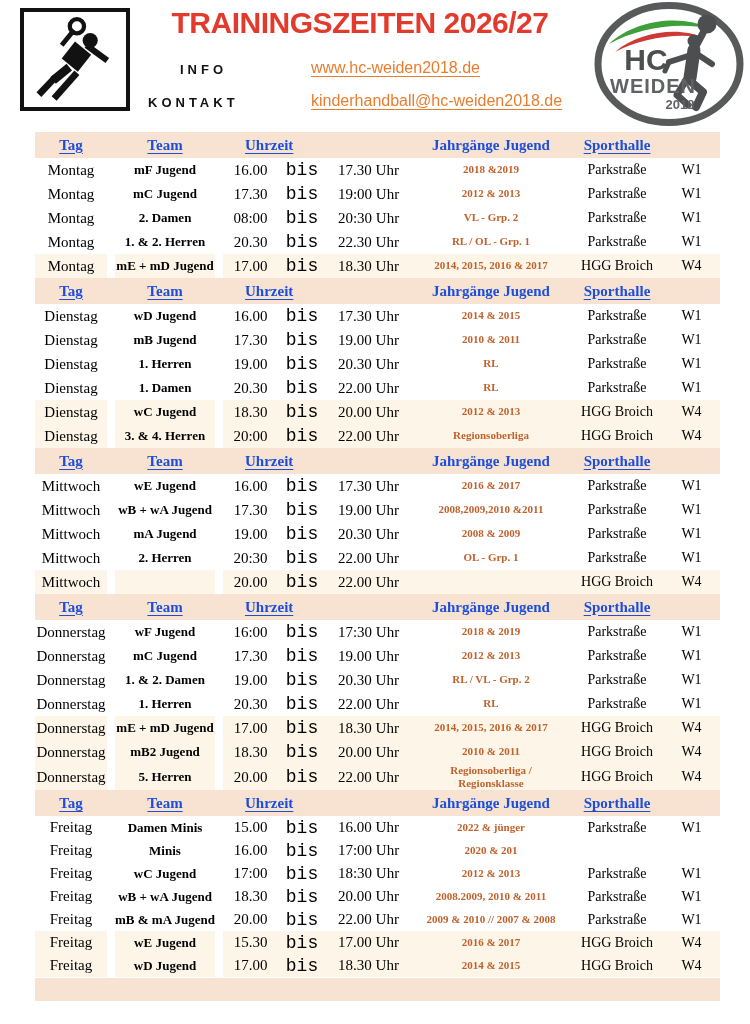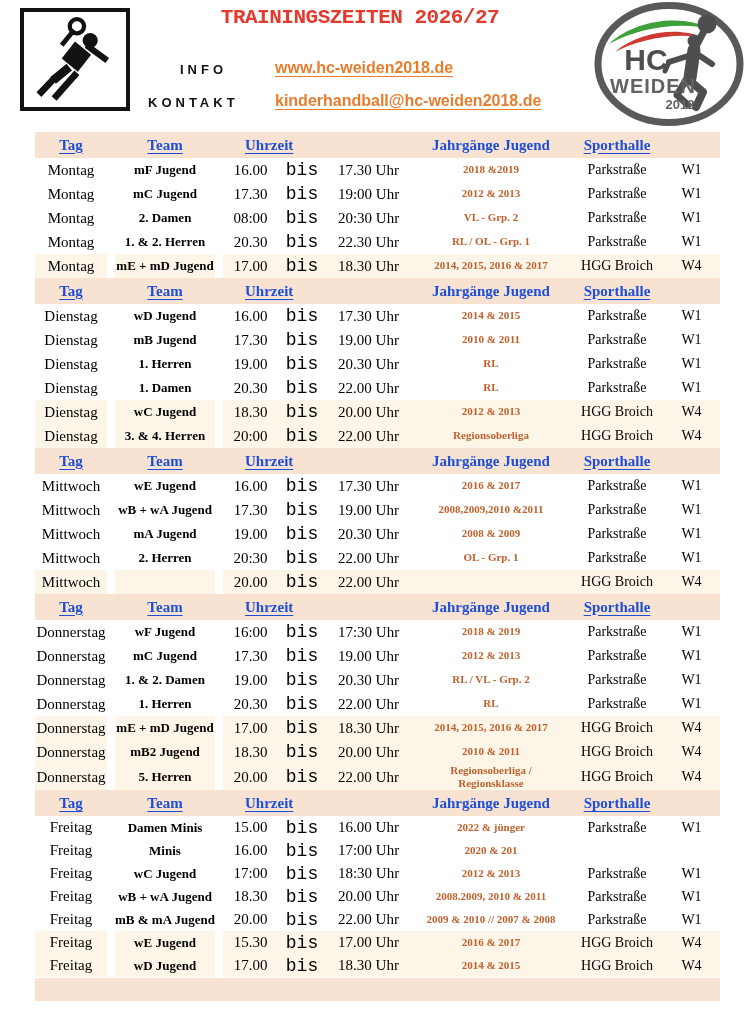--- a/index.html
+++ b/index.html
@@ -15,28 +15,28 @@
   *{margin:0;padding:0;box-sizing:border-box;}
   html,body{background:#ffffff;}
   body{width:750px;font-family:"Liberation Serif",serif;}
   .page{position:relative;width:750px;height:1024px;overflow:hidden;background:#fff;}
 
   
   .page-header{position:relative;height:132px;}
   .pictogram-box{position:absolute;left:20px;top:8px;width:110px;height:103px;border:4px solid #121212;background:#fff;}
   .pictogram-box svg{width:100%;height:100%;display:block;}
   .doc-title{position:absolute;left:148px;top:6px;width:424px;text-align:center;
-    font-family:Liberation Mono, monospace;font-weight:bold;font-size:21px;letter-spacing:-0.5px;
+    font-family:Liberation Sans, sans-serif;font-weight:bold;font-size:30px;letter-spacing:-0.5px;
     color:var(--title_red);white-space:nowrap;}
   .meta-label{position:absolute;font-family:"Liberation Sans",sans-serif;font-weight:bold;
     font-size:13px;letter-spacing:4px;color:#121212;}
   .info-label{left:180px;top:62px;}
   .kontakt-label{left:148px;top:95px;}
-  .meta-link{position:absolute;font-family:"Liberation Sans",sans-serif;font-weight:bold;
-    font-size:16px;color:var(--link_orange);text-decoration:underline;text-underline-offset:3px;}
+  .meta-link{position:absolute;font-family:"Liberation Sans",sans-serif;font-weight:normal;
+    font-size:16px;color:var(--link_orange);text-decoration:underline;text-underline-offset:3px;margin-left:36px;}
   .info-link{left:275px;top:59px;}
   .kontakt-link{left:275px;top:92px;}
   .club-logo{position:absolute;left:593px;top:2px;width:152px;height:124px;}
   .club-logo svg{width:100%;height:100%;display:block;}
 
   
   .schedule{margin-left:35px;width:685px;}
   .row{display:grid;grid-template-columns:72px 8px 100px 8px 1fr;}
   .head{background:var(--header_bg);height:26px;}
   .main{display:grid;grid-template-columns:55px 48px 85px 160px 92px 1fr;}

